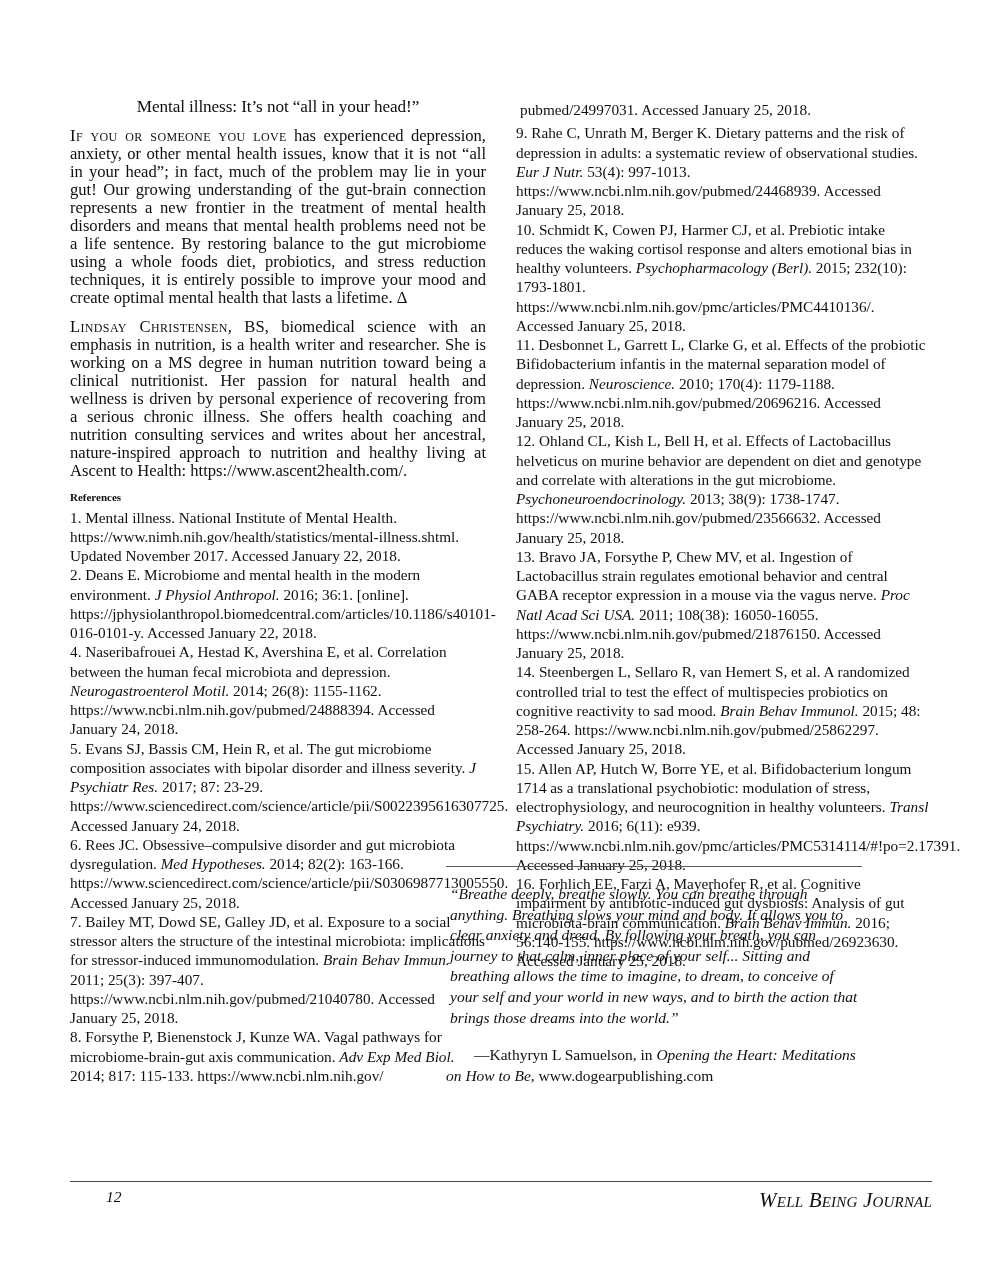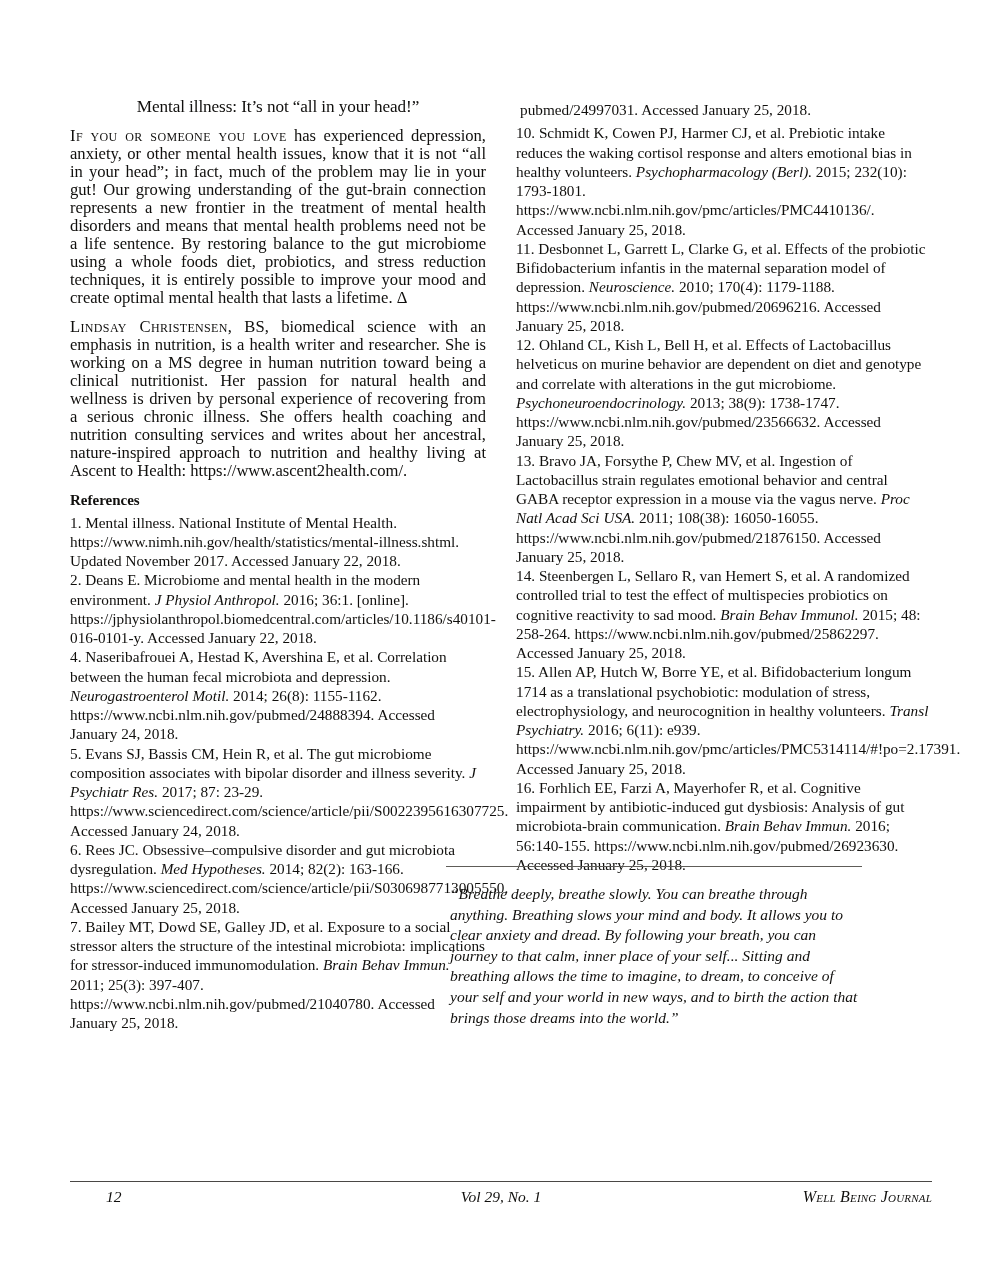--- a/index.html
+++ b/index.html
@@ -56,21 +56,21 @@
     text-justify: inter-word;
     hyphens: manual;
   }
 
   .smallcaps {
     font-variant: small-caps;
     letter-spacing: 0.35px;
   }
 
   .refs-heading {
-    font-size: 15px;
+    font-size: 11px;
     font-weight: bold;
     margin: 4px 0 4px 0;
     line-height: 1.2;
   }
 
   .ref-list {
     font-size: 15.25px;
     line-height: 19.25px;
     margin: 0;
     text-align: left;
@@ -146,21 +146,21 @@
     width: 862px;
     text-align: center;
     font-style: italic;
     font-size: 15.5px;
   }
   .footer-journal {
     position: absolute;
     right: 0; top: 0;
     font-style: italic;
     font-variant: small-caps;
-    font-size: 16px;
+    font-size: 21px;
     letter-spacing: 0.2px;
   }
 </style>
 </head>
 <body>
 
 <div class="page">
 
   <div class="cols">
 
@@ -178,46 +178,50 @@
 
       <div class="refs-heading">References</div>
 
       <div class="ref-list">
         <p class="ref-item">1. Mental illness. National Institute of Mental Health. https://www.nimh.nih.gov/health/statistics/mental-illness.shtml. Updated November 2017. Accessed January 22, 2018.</p>
         <p class="ref-item">2. Deans E. Microbiome and mental health in the modern environment. <i>J Physiol Anthropol.</i> 2016; 36:1. [online]. https://jphysiolanthropol.biomedcentral.com/articles/10.1186/s40101-016-0101-y. Accessed January 22, 2018.</p>
         <p class="ref-item">4. Naseribafrouei A, Hestad K, Avershina E, et al. Correlation between the human fecal microbiota and depression. <i>Neurogastroenterol Motil.</i> 2014; 26(8): 1155-1162. https://www.ncbi.nlm.nih.gov/pubmed/24888394. Accessed January 24, 2018.</p>
         <p class="ref-item">5. Evans SJ, Bassis CM, Hein R, et al. The gut microbiome composition associates with bipolar disorder and illness severity. <i>J Psychiatr Res.</i> 2017; 87: 23-29. https://www.sciencedirect.com/science/article/pii/S0022395616307725. Accessed January 24, 2018.</p>
         <p class="ref-item">6. Rees JC. Obsessive–compulsive disorder and gut microbiota dysregulation. <i>Med Hypotheses.</i> 2014; 82(2): 163-166. https://www.sciencedirect.com/science/article/pii/S0306987713005550. Accessed January 25, 2018.</p>
         <p class="ref-item">7. Bailey MT, Dowd SE, Galley JD, et al. Exposure to a social stressor alters the structure of the intestinal microbiota: implications for stressor-induced immunomodulation. <i>Brain Behav Immun.</i> 2011; 25(3): 397-407. https://www.ncbi.nlm.nih.gov/pubmed/21040780. Accessed January 25, 2018.</p>
+        <p class="ref-item">8. Forsythe P, Bienenstock J, Kunze WA. Vagal pathways for microbiome-brain-gut axis communication. <i>Adv Exp Med Biol.</i> 2014; 817: 115-133. https://www.ncbi.nlm.nih.gov/</p>
       </div>
 
     </div>
 
     <div class="col col-right">
 
       <div class="ref-list">
         <p class="ref-cont">pubmed/24997031. Accessed January 25, 2018.</p>
+        <p class="ref-item">9. Rahe C, Unrath M, Berger K. Dietary patterns and the risk of depression in adults: a systematic review of observational studies. <i>Eur J Nutr.</i> 53(4): 997-1013. https://www.ncbi.nlm.nih.gov/pubmed/24468939. Accessed January 25, 2018.</p>
         <p class="ref-item">10. Schmidt K, Cowen PJ, Harmer CJ, et al. Prebiotic intake reduces the waking cortisol response and alters emotional bias in healthy volunteers. <i>Psychopharmacology (Berl).</i> 2015; 232(10): 1793-1801. https://www.ncbi.nlm.nih.gov/pmc/articles/PMC4410136/. Accessed January 25, 2018.</p>
         <p class="ref-item">11. Desbonnet L, Garrett L, Clarke G, et al. Effects of the probiotic Bifidobacterium infantis in the maternal separation model of depression. <i>Neuroscience.</i> 2010; 170(4): 1179-1188. https://www.ncbi.nlm.nih.gov/pubmed/20696216. Accessed January 25, 2018.</p>
         <p class="ref-item">12. Ohland CL, Kish L, Bell H, et al. Effects of Lactobacillus helveticus on murine behavior are dependent on diet and genotype and correlate with alterations in the gut microbiome. <i>Psychoneuroendocrinology.</i> 2013; 38(9): 1738-1747. https://www.ncbi.nlm.nih.gov/pubmed/23566632. Accessed January 25, 2018.</p>
         <p class="ref-item">13. Bravo JA, Forsythe P, Chew MV, et al. Ingestion of Lactobacillus strain regulates emotional behavior and central GABA receptor expression in a mouse via the vagus nerve. <i>Proc Natl Acad Sci USA.</i> 2011; 108(38): 16050-16055. https://www.ncbi.nlm.nih.gov/pubmed/21876150. Accessed January 25, 2018.</p>
         <p class="ref-item">14. Steenbergen L, Sellaro R, van Hemert S, et al. A randomized controlled trial to test the effect of multispecies probiotics on cognitive reactivity to sad mood. <i>Brain Behav Immunol.</i> 2015; 48: 258-264. https://www.ncbi.nlm.nih.gov/pubmed/25862297. Accessed January 25, 2018.</p>
         <p class="ref-item">15. Allen AP, Hutch W, Borre YE, et al. Bifidobacterium longum 1714 as a translational psychobiotic: modulation of stress, electrophysiology, and neurocognition in healthy volunteers. <i>Transl Psychiatry.</i> 2016; 6(11): e939. https://www.ncbi.nlm.nih.gov/pmc/articles/PMC5314114/#!po=2.17391. Accessed January 25, 2018.</p>
         <p class="ref-item">16. Forhlich EE, Farzi A, Mayerhofer R, et al. Cognitive impairment by antibiotic-induced gut dysbiosis: Analysis of gut microbiota-brain communication. <i>Brain Behav Immun.</i> 2016; 56:140-155. https://www.ncbi.nlm.nih.gov/pubmed/26923630. Accessed January 25, 2018.</p>
       </div>
 
     </div>
 
   </div>
 
   <div class="quote-block">
     <hr class="quote-rule">
     <p class="quote-text">“Breathe deeply, breathe slowly. You can breathe through anything. Breathing slows your mind and body. It allows you to clear anxiety and dread. By following your breath, you can journey to that calm, inner place of your self... Sitting and breathing allows the time to imagine, to dream, to conceive of your self and your world in new ways, and to birth the action that brings those dreams into the world.”</p>
+    <p class="quote-attrib">
+      <span>—Kathyryn L Samuelson, in </span><i>Opening the Heart: Meditations on How to Be,</i><span> www.dogearpublishing.com</span>
+    </p>
   </div>
 
   <hr class="footer-rule">
   <div class="footer">
     <span class="footer-page-number">12</span>
-    <span class="footer-volume">Vol 29, No. 1</span>
     <span class="footer-journal">Well Being Journal</span>
   </div>
 
 </div>
 
 </body></html>

